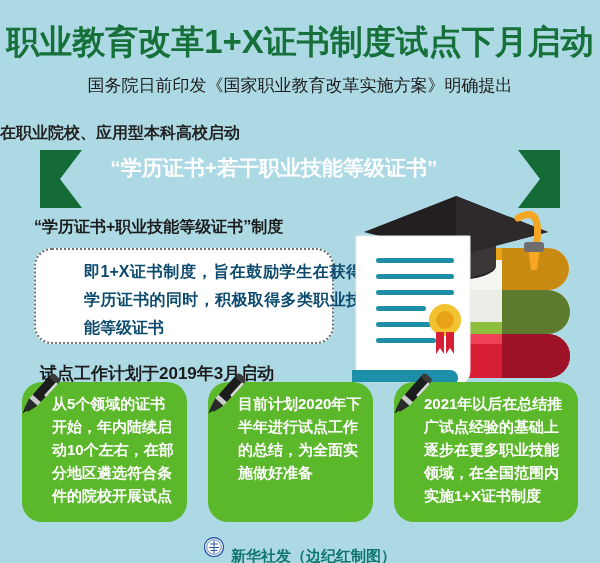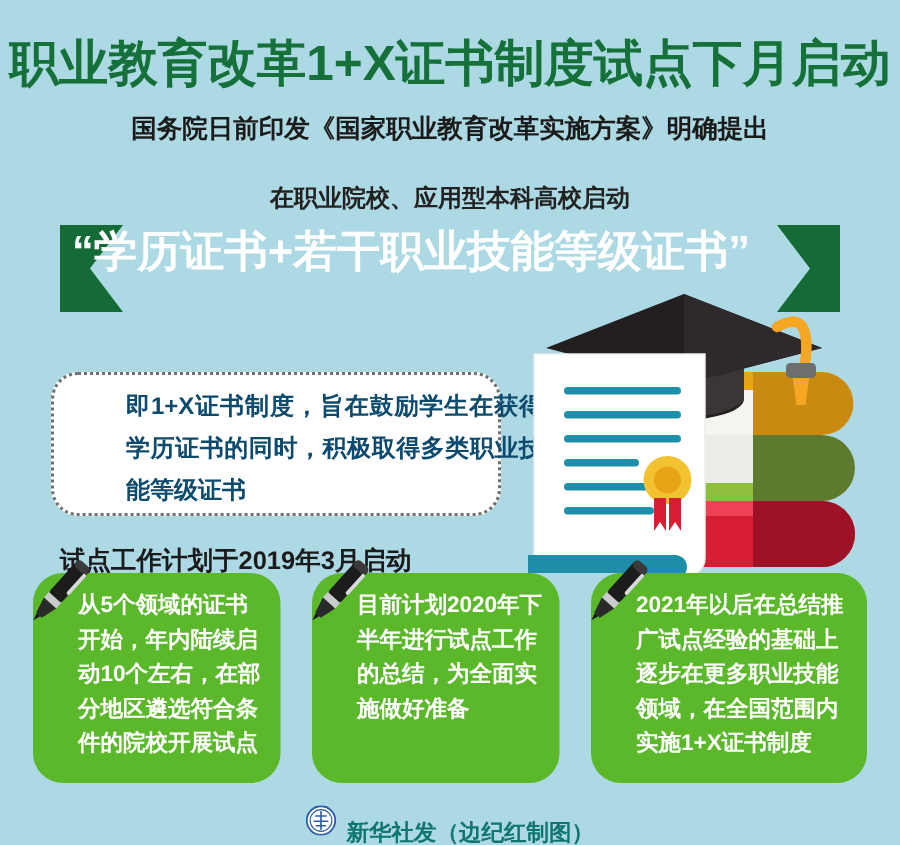--- a/index.html
+++ b/index.html
@@ -21,44 +21,43 @@
     text-align:center;
     font-size:33px;line-height:40px;
     font-weight:bold;
     color:#15703A;
     letter-spacing:0px;
   }
   .subtitle{
     position:absolute;left:0;top:74px;width:600px;
     text-align:center;
     font-size:17px;line-height:24px;
-    font-weight:bold;
+    font-weight:normal;
     color:#1b1b1b;
   }
 
   
   .ribbon-lead{
     position:absolute;left:0;top:122px;width:600px;
-    text-align:center;
     font-size:16px;line-height:22px;
     font-weight:bold;
     color:#222;
   }
   .ribbon{
     position:absolute;left:40px;top:150px;
     width:520px;height:58px;
     background:#146B36;
     -webkit-clip-path:polygon(0 0,100% 0,100% 100%,92% 100%,96.5% 50%,92% 0,8% 0,3.5% 50%,8% 100%,0 100%);
     clip-path:polygon(0 0, 520px 0, 520px 58px, 478px 58px, 500px 29px, 478px 0,
                       42px 0, 20px 29px, 42px 58px, 0 58px);
   }
   .ribbon-line1{
     position:absolute;left:0;top:152px;width:548px;
     text-align:center;
-    font-size:29px;line-height:32px;font-weight:bold;color:#ffffff;
+    font-size:21px;line-height:32px;font-weight:bold;color:#ffffff;
   }
   .ribbon-line2{
     position:absolute;left:0;top:184px;width:600px;
     text-align:center;
     font-size:17px;line-height:22px;font-weight:bold;color:#ffffff;
   }
 
   
   .sec-head{
     position:absolute;left:34px;top:216px;
@@ -144,20 +143,21 @@
 
 <div id="infographic">
 
   <div class="title">职业教育改革1+X证书制度试点下月启动</div>
   <div class="subtitle">国务院日前印发《国家职业教育改革实施方案》明确提出</div>
 
   <div class="ribbon-lead">在职业院校、应用型本科高校启动</div>
   <div class="ribbon"></div>
   <div class="ribbon-line1">“学历证书+若干职业技能等级证书”</div>
 
+  <div class="sec-head">“学历证书+职业技能等级证书”制度</div>
   <div class="whitebox"></div>
   <div class="whitebox-text">即1+X证书制度，旨在鼓励学生在获得学历证书的同时，积极取得多类职业技能等级证书</div>
 
   <svg class="illus" viewBox="0 0 248 186">
 
     <g>
 
       <path d="M44 138 H196 a22 22 0 0 1 0 44 H44 Z" fill="#D81E35"></path>
       <path d="M150 138 H196 a22 22 0 0 1 0 44 H150 Z" fill="#9E1228"></path>
       <rect x="44" y="138" width="106" height="10" fill="#EF4056"></rect>

